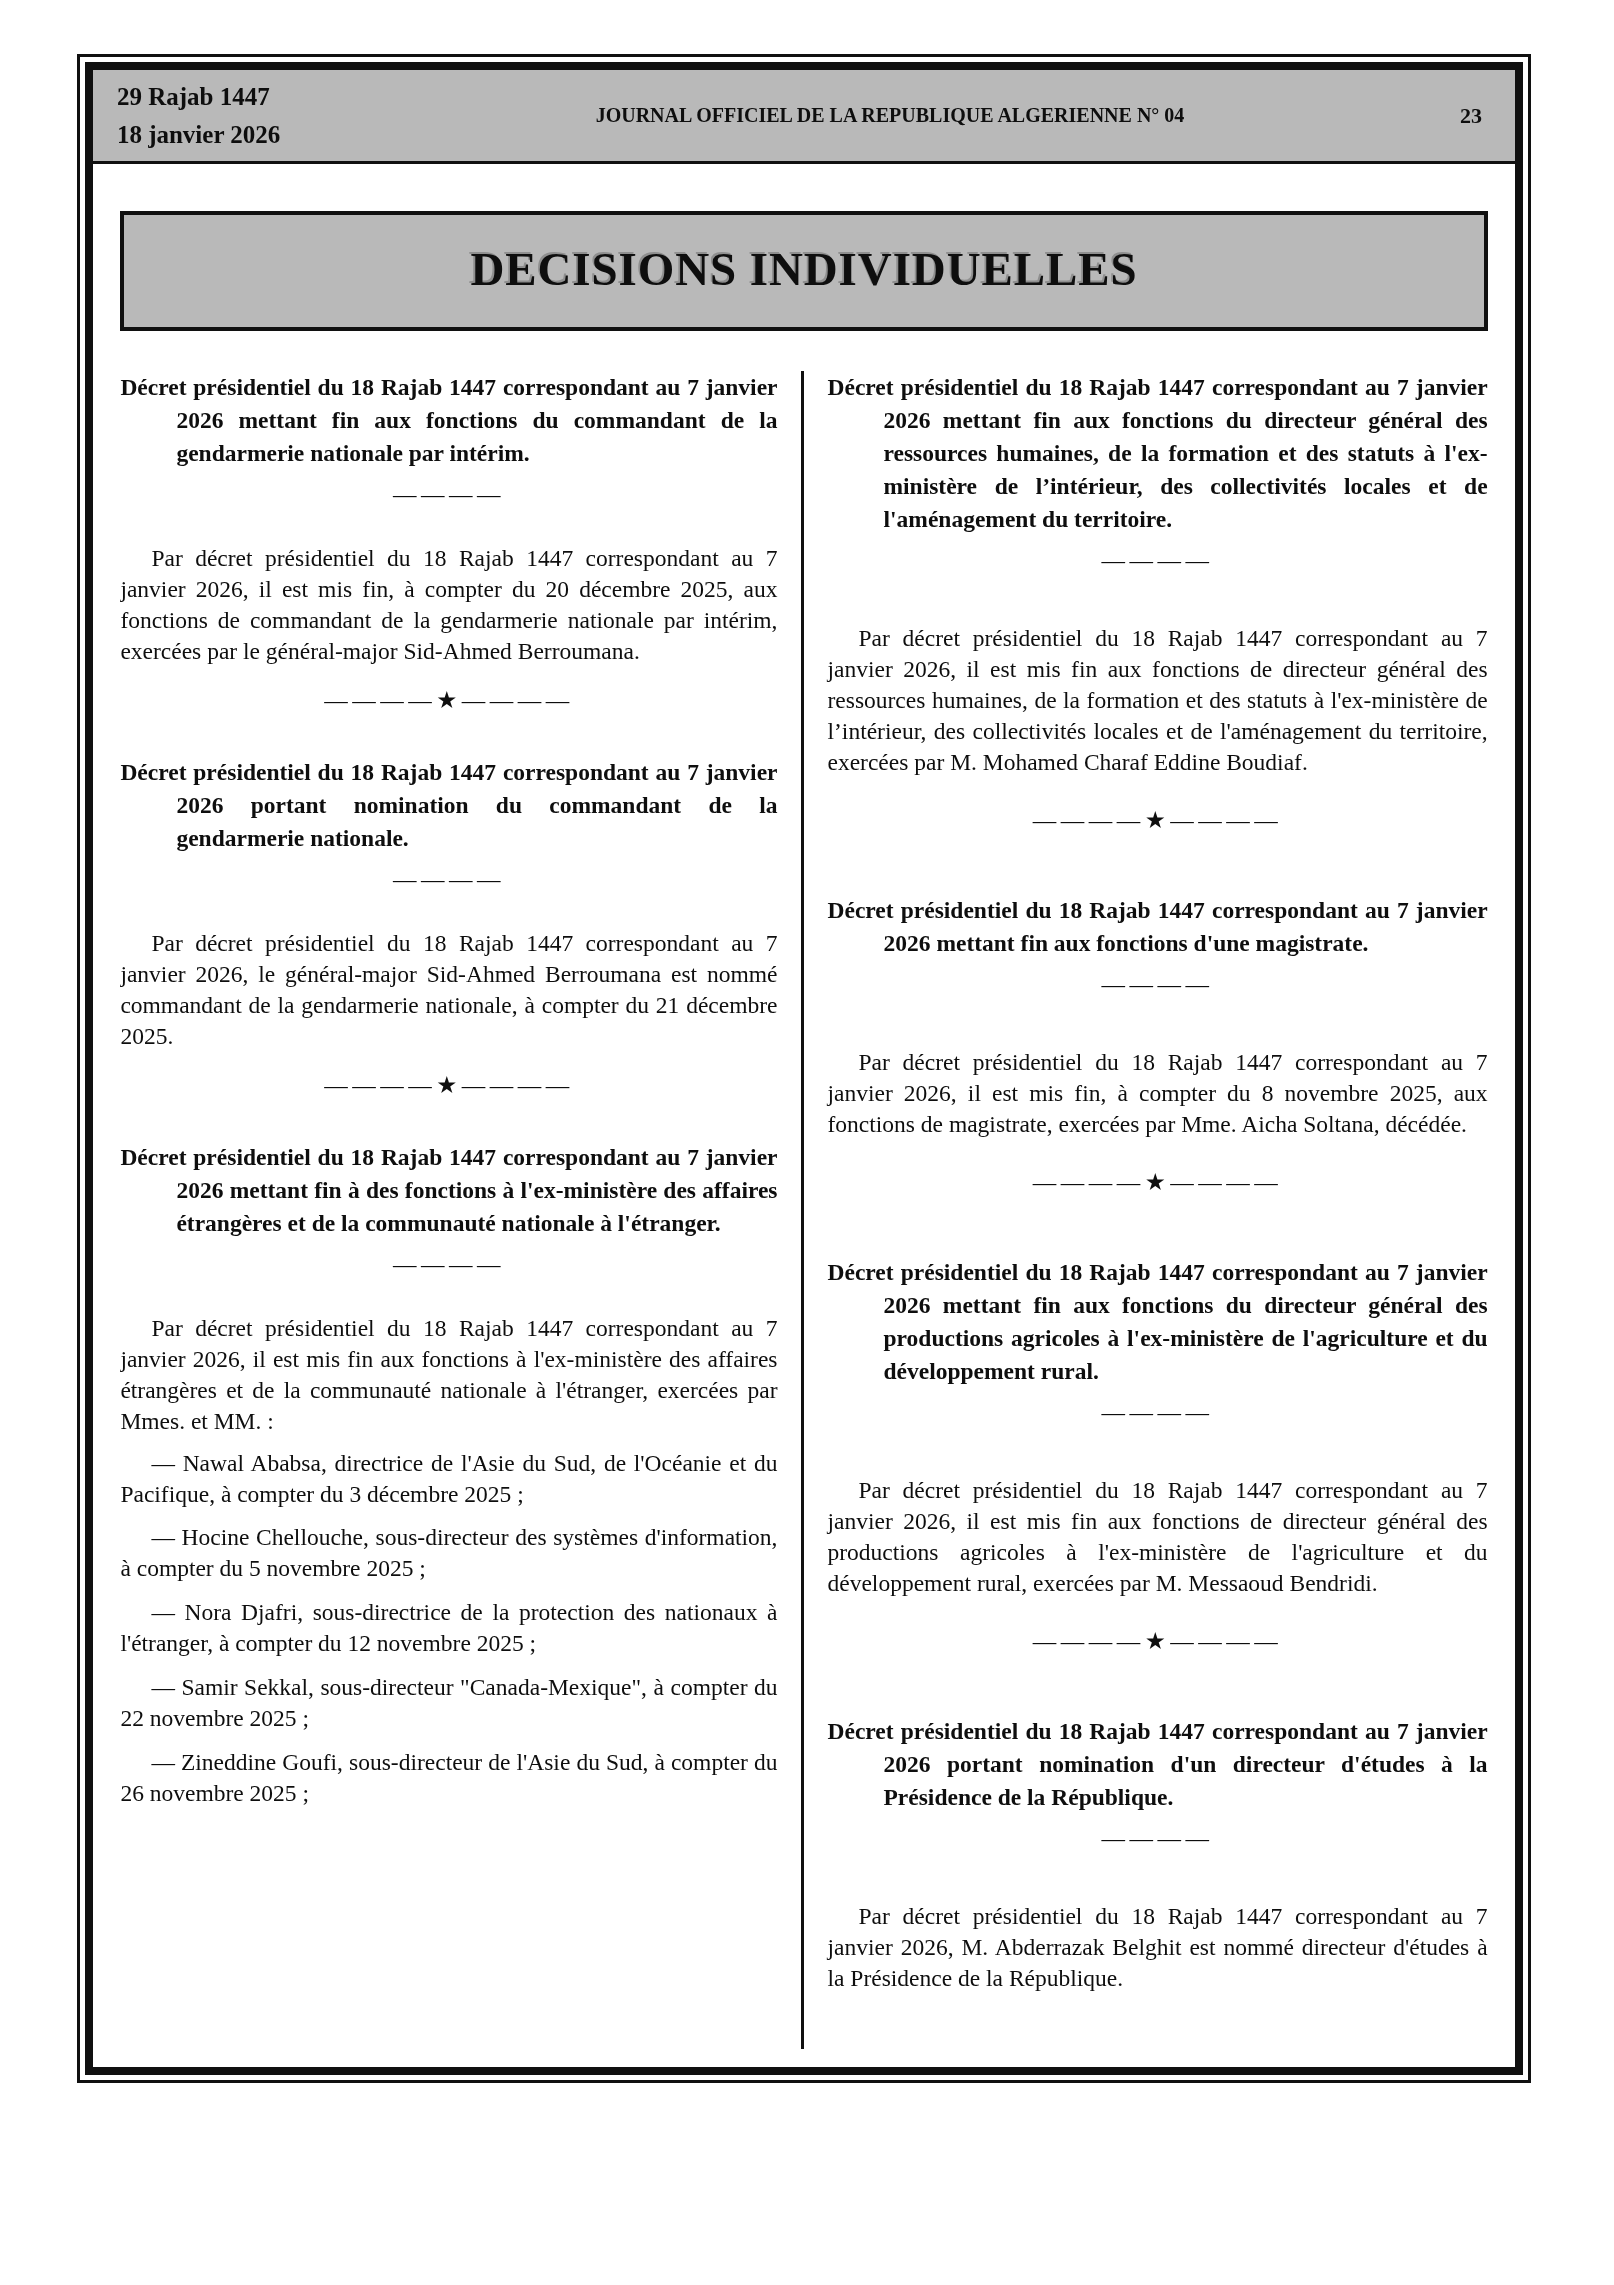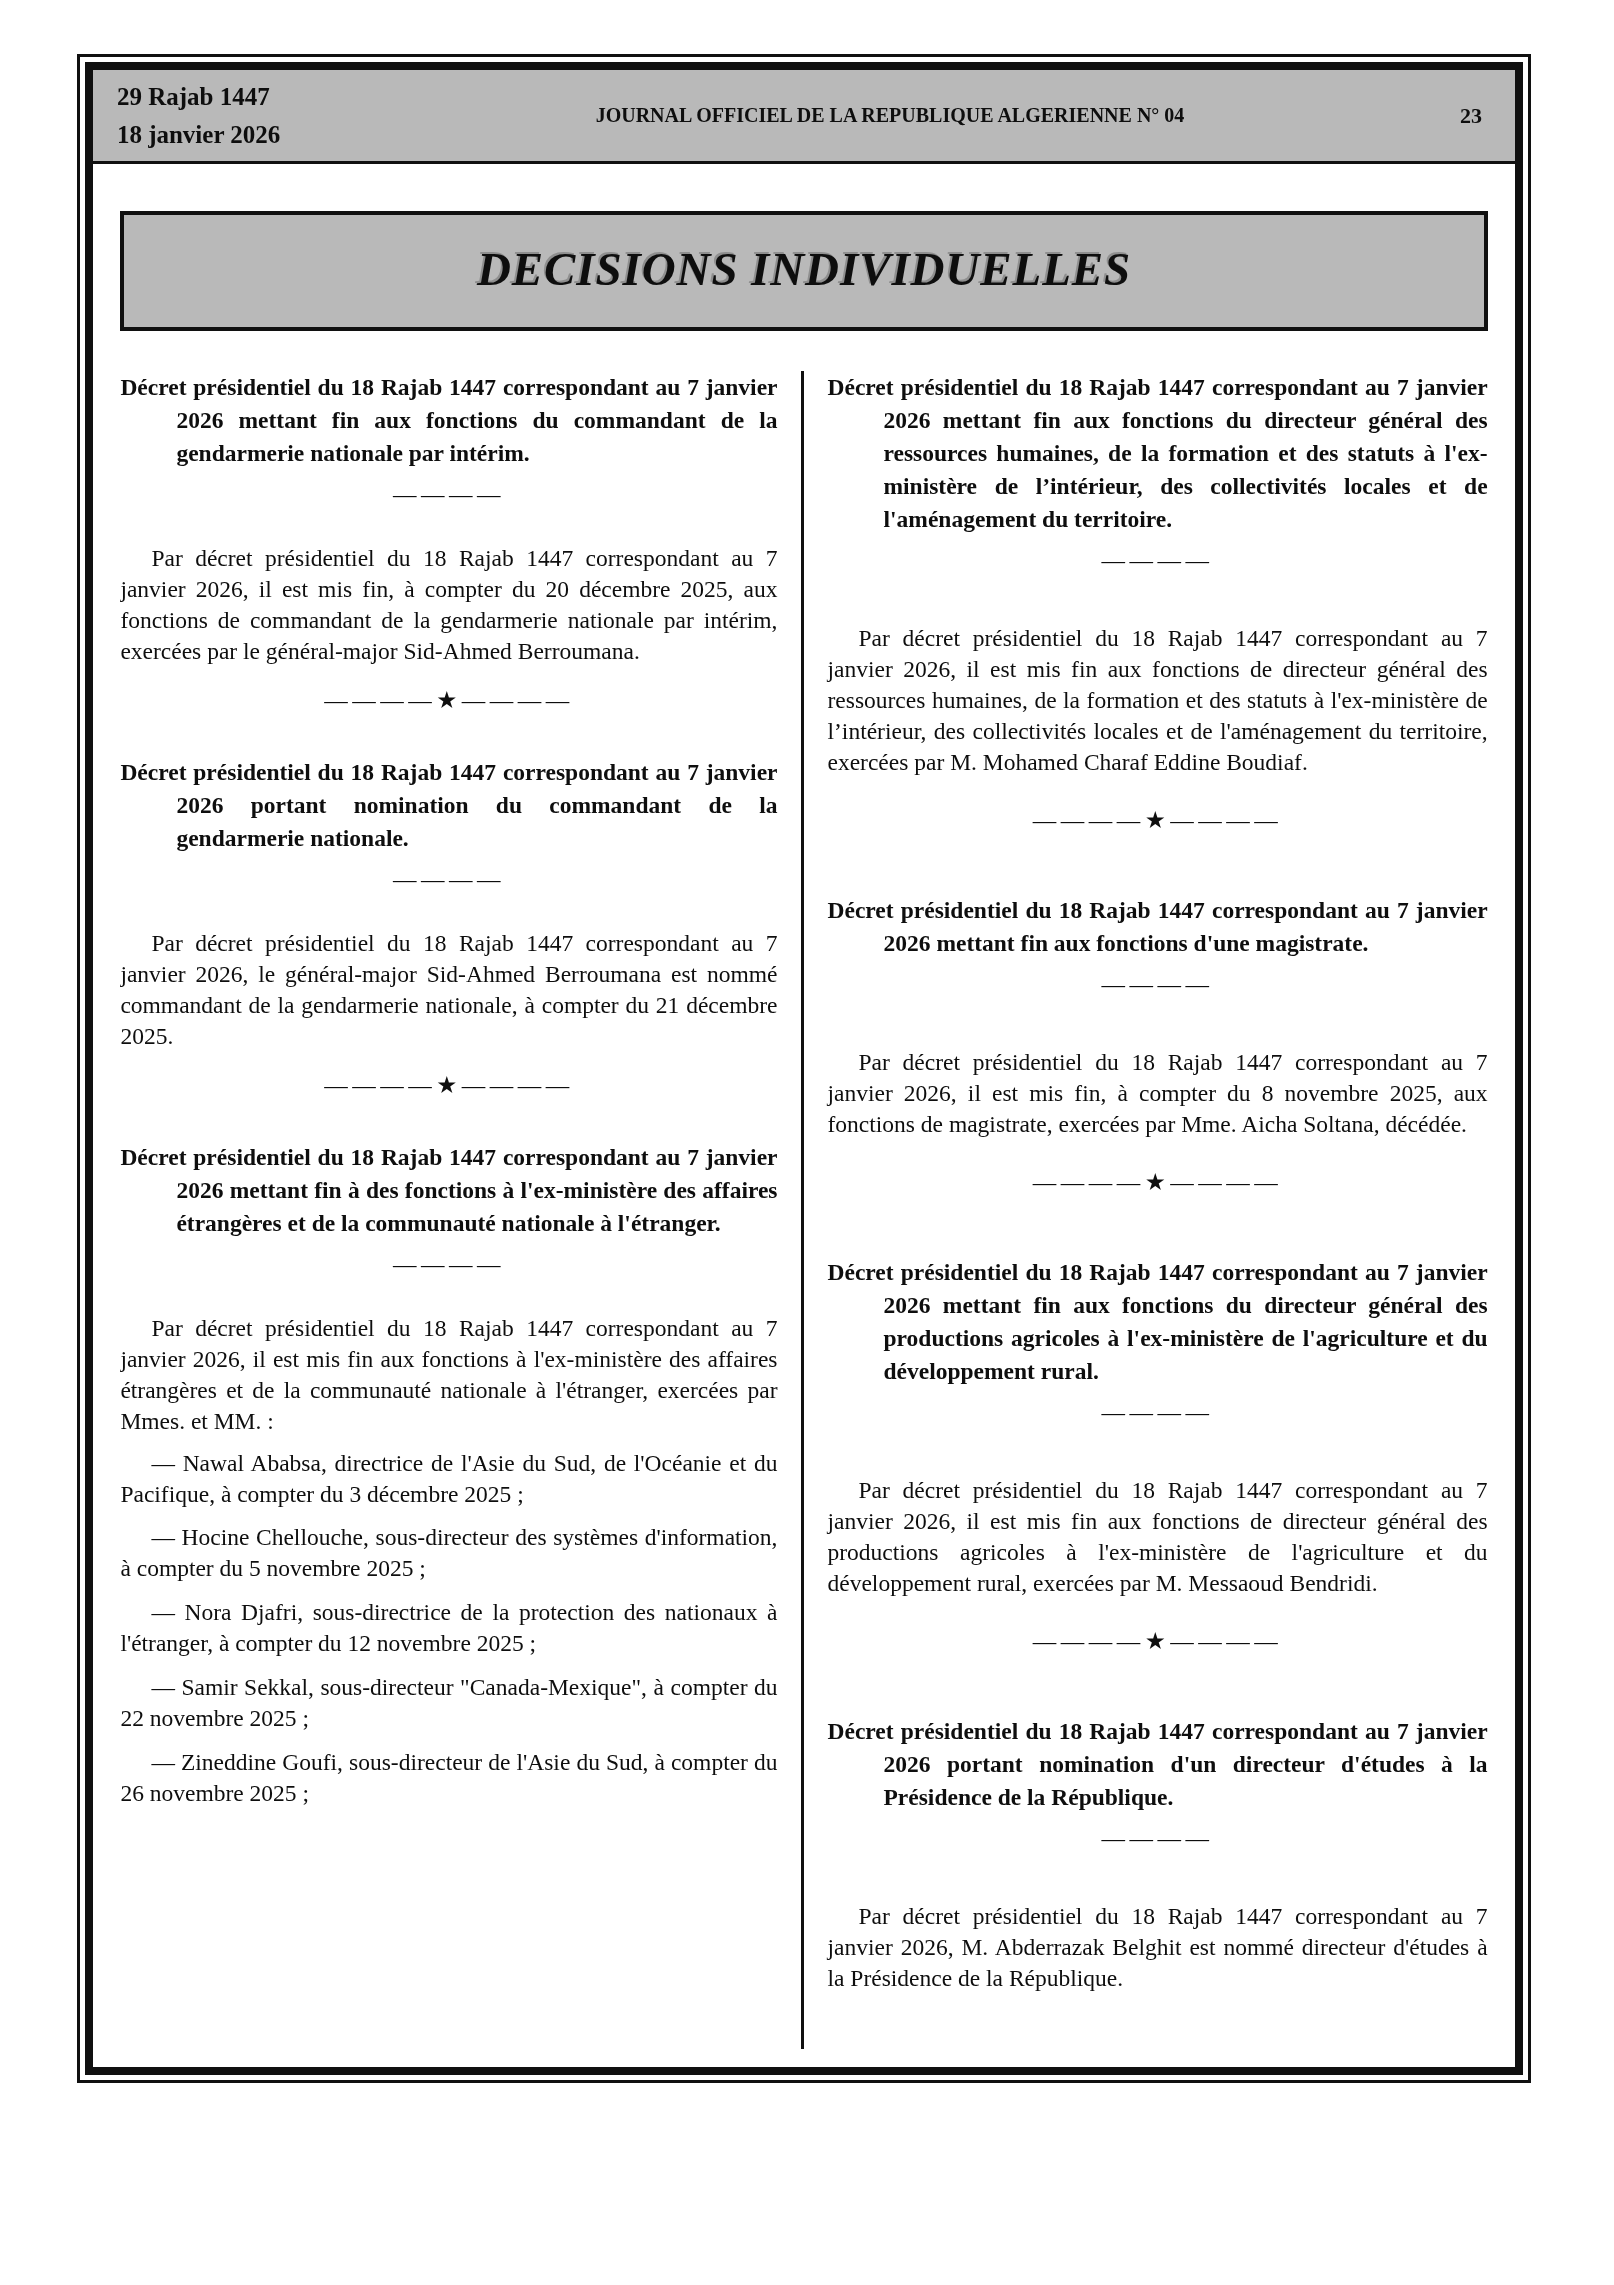--- a/index.html
+++ b/index.html
@@ -71,21 +71,20 @@
     flex-direction: column;
     overflow: hidden;
   }
   .title-box {
     margin-top: 47px;
     border: 4.5px solid #101010;
     background: #b9b9b9;
     text-align: center;
     padding: 27px 0 31px;
     flex: 0 0 auto;
-    font-style: italic;
   }
   .title-text {
     font-size: 47px;
     font-weight: bold;
     letter-spacing: 0.9px;
     text-shadow: -1.8px -1.8px 0 #8f8f8f;
   }
   .cols {
     display: flex;
     margin-top: 40px;

